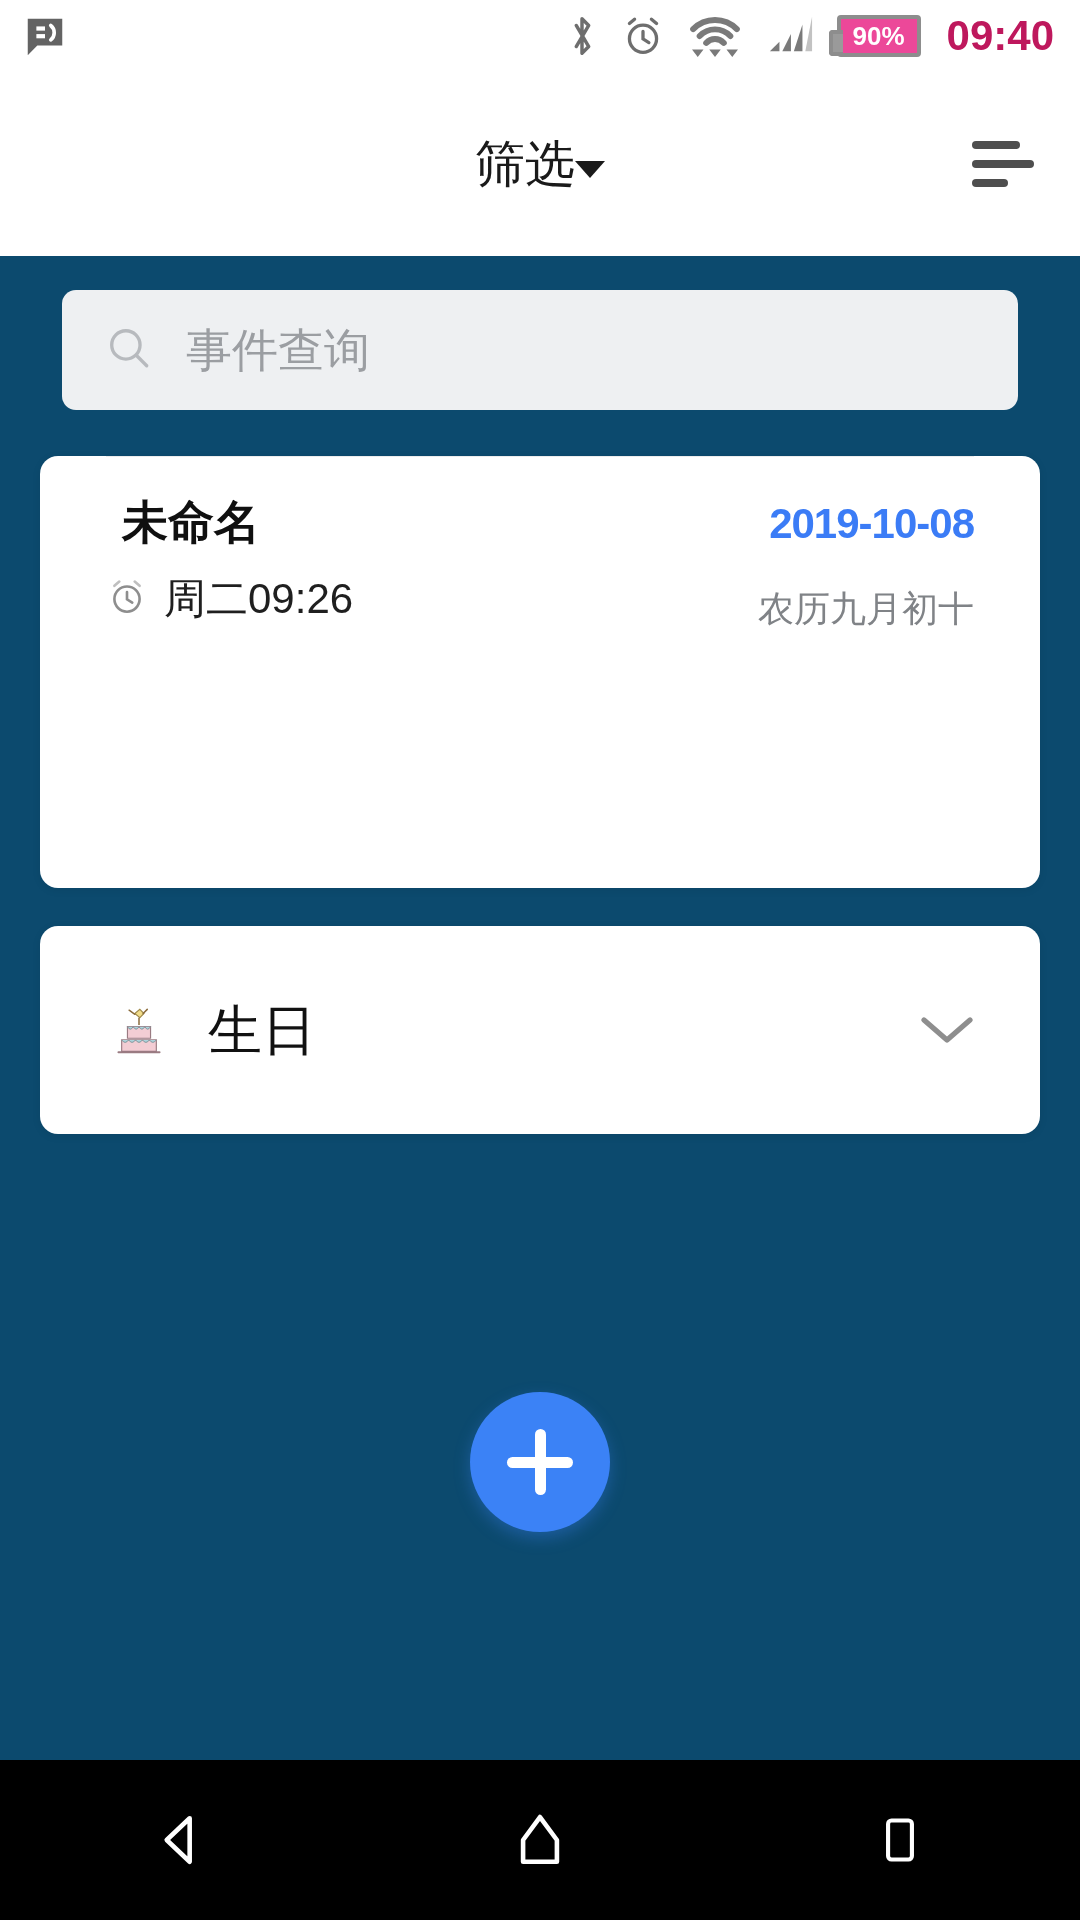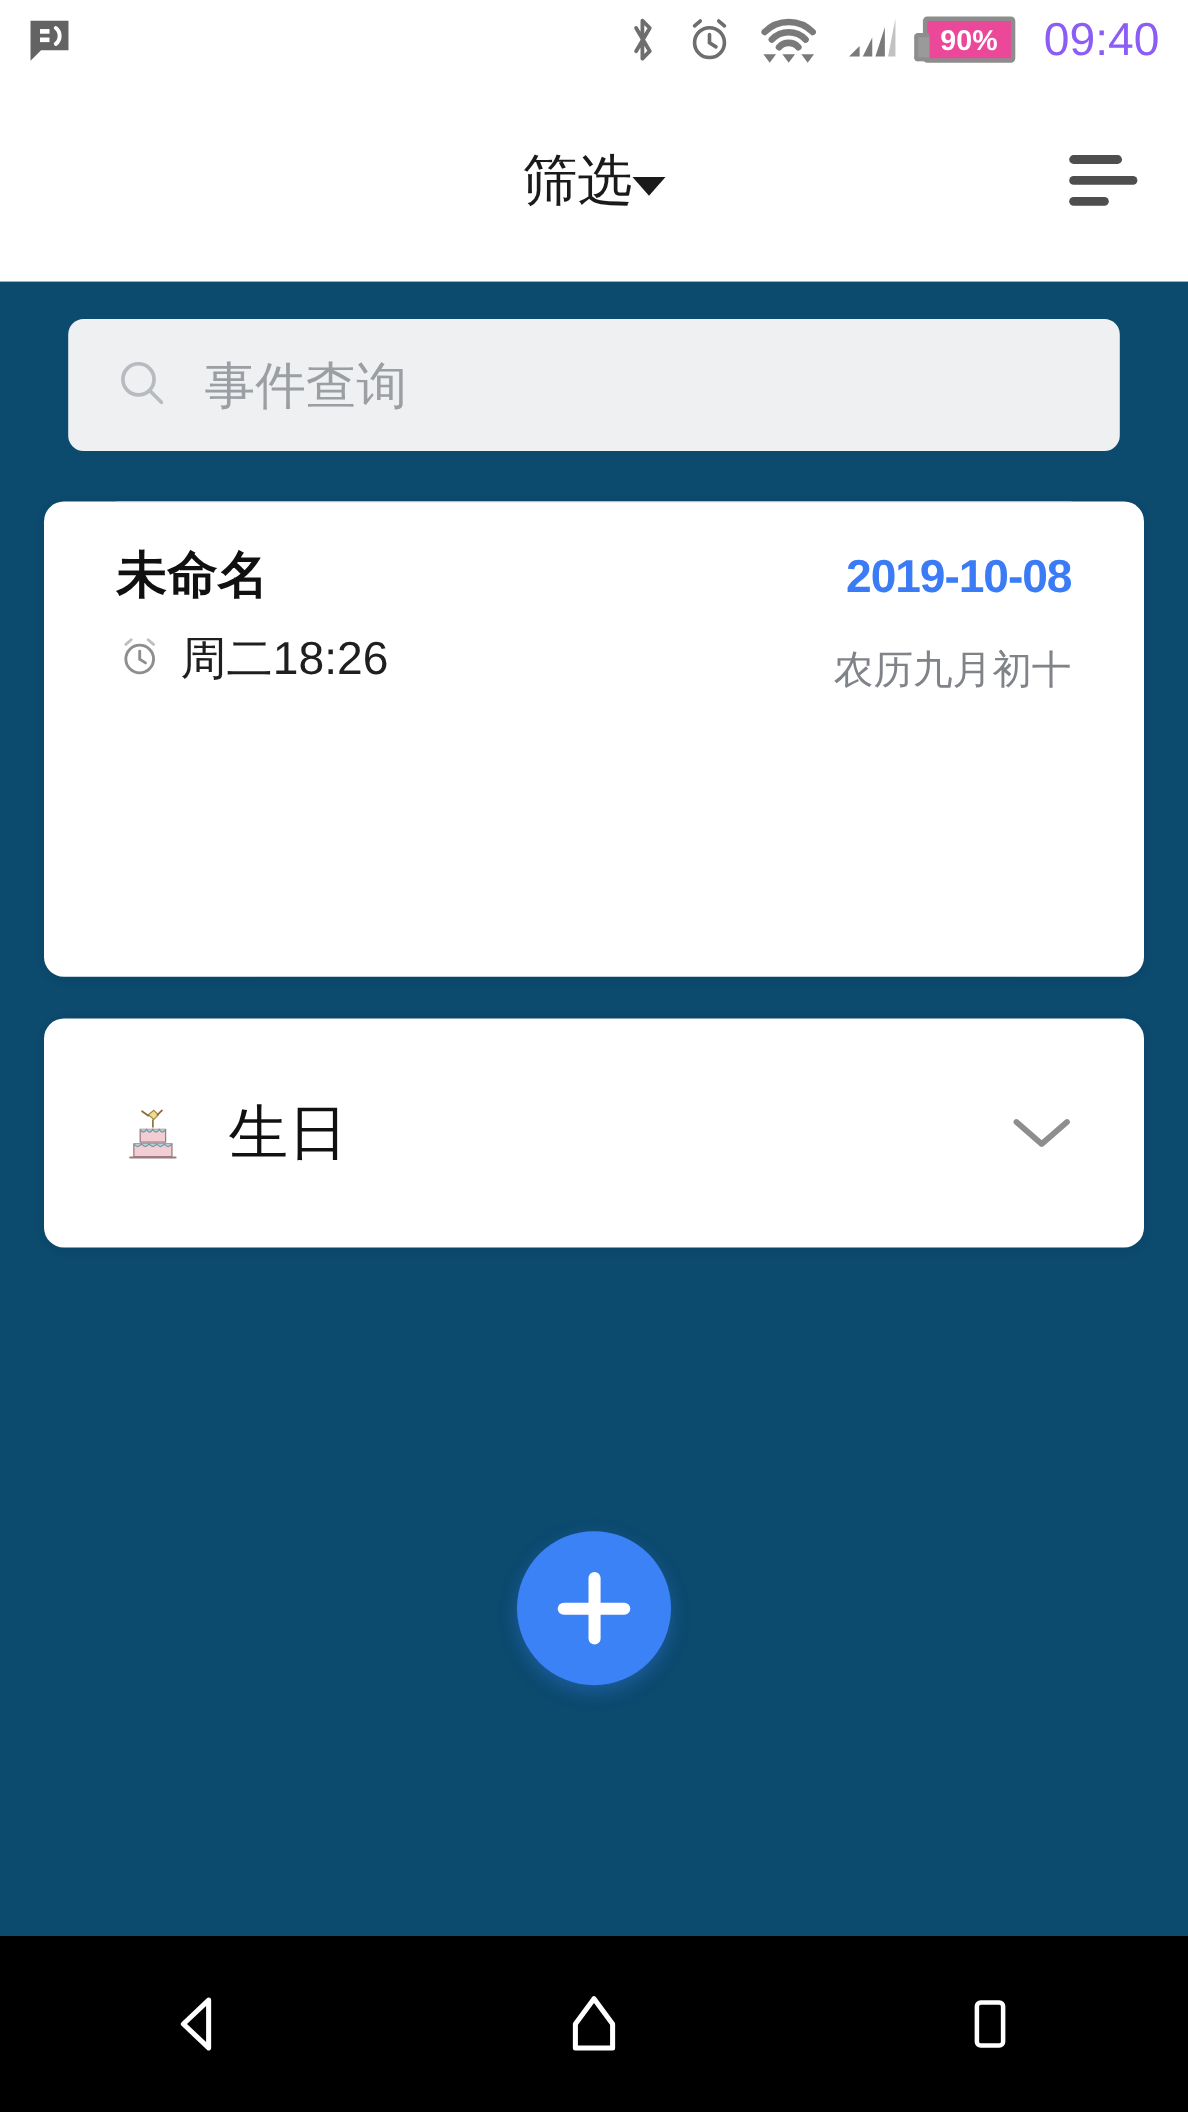--- a/index.html
+++ b/index.html
@@ -16,21 +16,21 @@
     position:absolute; top:0; left:0; width:1080px; height:72px;
     background:#ffffff; display:flex; align-items:center;
   }
   .sb-left { padding-left:22px; display:flex; align-items:center; }
   .sb-right {
     margin-left:auto; display:flex; align-items:center;
     padding-right:26px; gap:22px;
   }
   .sb-icon { display:flex; align-items:center; justify-content:center; }
   .sb-time {
-    font-size:42px; color:#8b5cf6; font-weight:400;
+    font-size:42px; color:#be185d; font-weight:700;
     letter-spacing:0px; line-height:1; padding-left:4px;
   }
   .battery {
     position:relative; width:84px; height:42px;
     background:#ec4899; border:4px solid #8d8d8d; border-radius:4px;
     display:flex; align-items:center; justify-content:center;
   }
   .battery:before {
     content:""; position:absolute; left:-12px; top:11px;
     width:10px; height:18px; background:#9a9a9a;
@@ -109,21 +109,21 @@
   .card-title { font-size:54px; color:#111111; line-height:1; font-weight:400; }
   .chevron { margin-left:auto; margin-right:62px; flex:none; }
 
   .card-divider {
     height:1px; background:#ececec; margin:0 66px;
   }
 
   .event-row {
     padding:42px 66px 0 66px;
   }
-  .event-line1 { display:flex; align-items:baseline; }
+  .event-line1 { display:flex; align-items:baseline;margin-left:16px; }
   .event-name {
     font-size:46px; font-weight:700; color:#101010; line-height:1;
   }
   .event-date {
     margin-left:auto; font-size:42px; font-weight:700;
     color:#3b7cf6; line-height:1; letter-spacing:-1px;
   }
   .event-line2 { display:flex; align-items:center; margin-top:26px; }
   .event-time-wrap { display:flex; align-items:center; gap:16px; }
   .event-time { font-size:42px; color:#1f1f1f; line-height:1; }
@@ -234,21 +234,21 @@
         </div>
         <div class="event-line2">
           <span class="event-time-wrap">
             <span>
               <svg width="42" height="42" viewBox="0 0 24 24">
                 <circle cx="12" cy="13.2" r="7.2" stroke="#8e8e8e" stroke-width="1.5" fill="none"></circle>
                 <path d="M12 9.2 V13.3 L15 15.2" stroke="#8e8e8e" stroke-width="1.5" fill="none" stroke-linecap="round"></path>
                 <path d="M4.8 5.6 L7.6 3.2 M19.2 5.6 L16.4 3.2" stroke="#bfbfbf" stroke-width="1.5" stroke-linecap="round"></path>
               </svg>
             </span>
-            <span class="event-time">周二18:26</span>
+            <span class="event-time">周二09:26</span>
           </span>
           <span class="event-lunar">农历九月初十</span>
         </div>
       </div>
     </div>
 
     <div class="card" id="card-birthday">
       <div class="card-head">
         <span class="card-head-icon">
           <svg width="66" height="66" viewBox="0 0 40 40">

